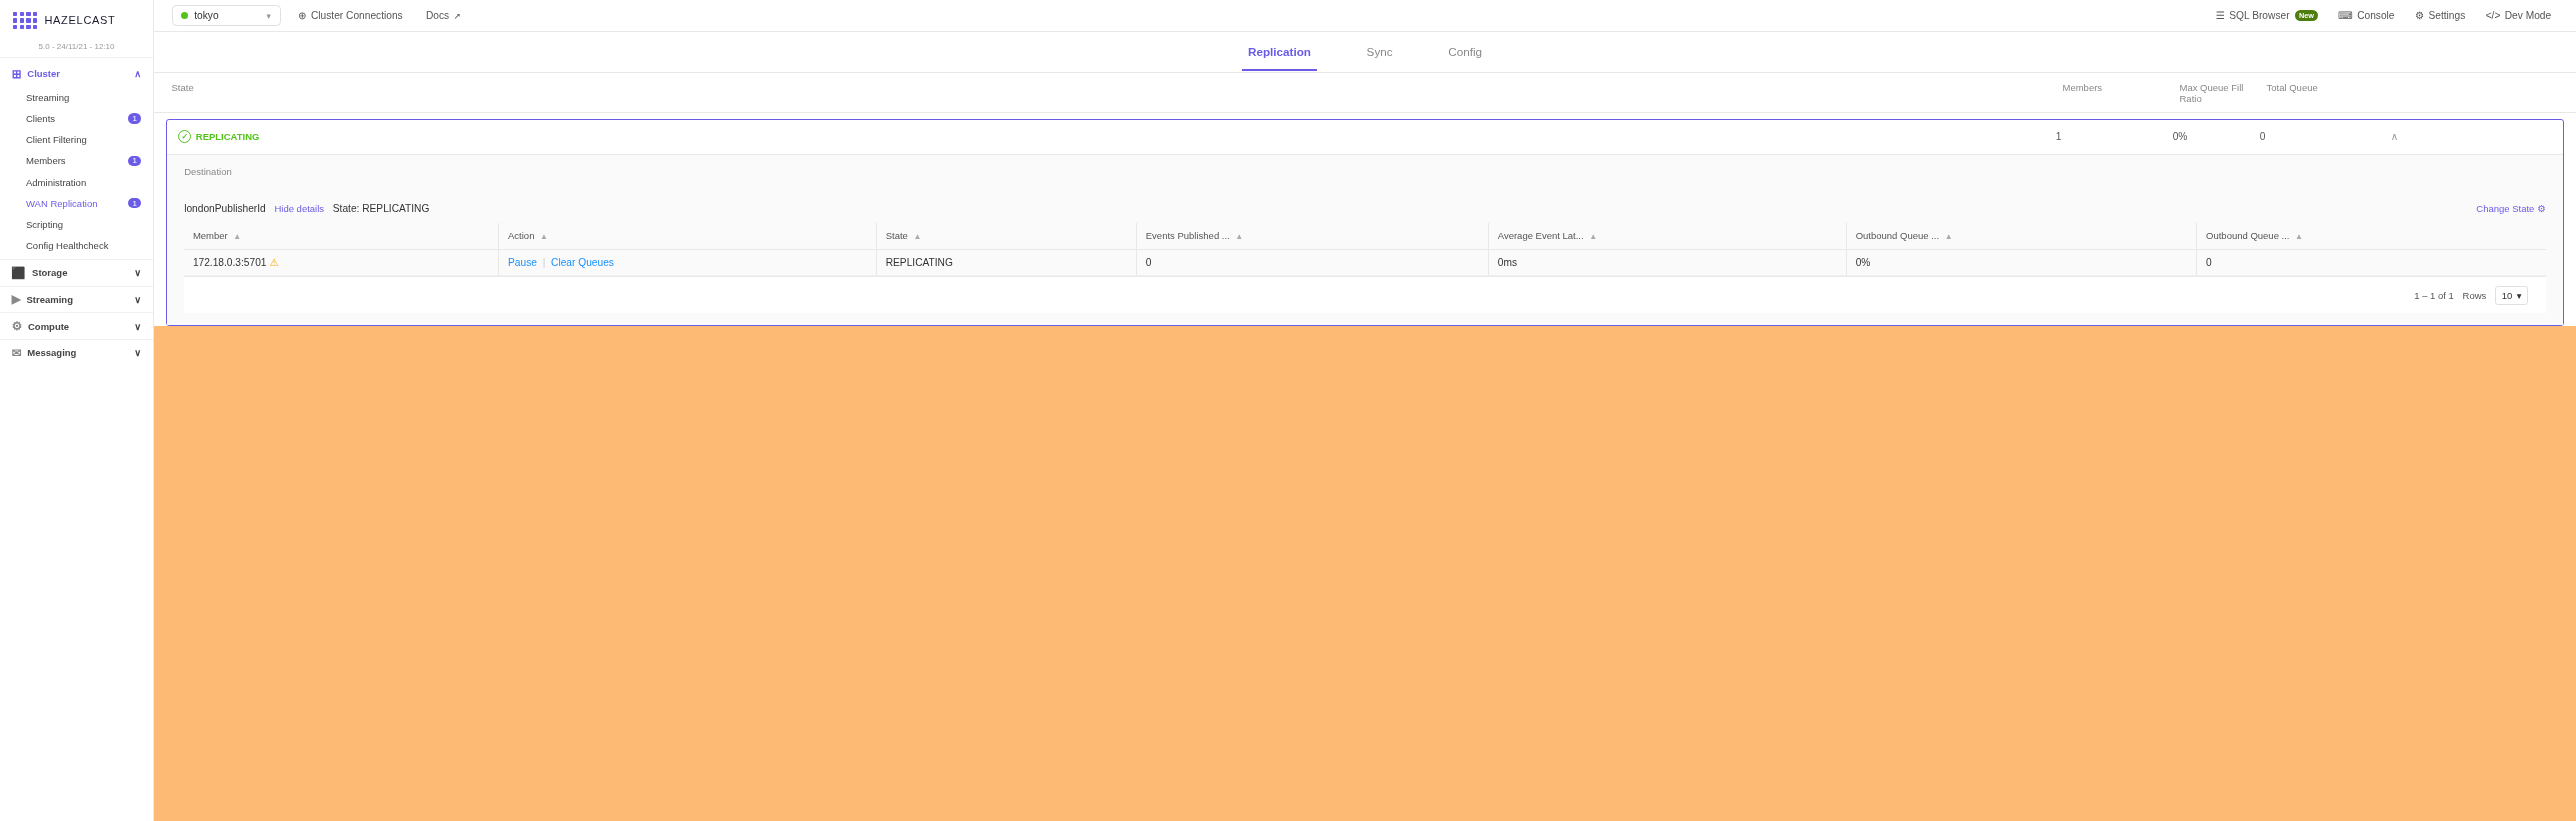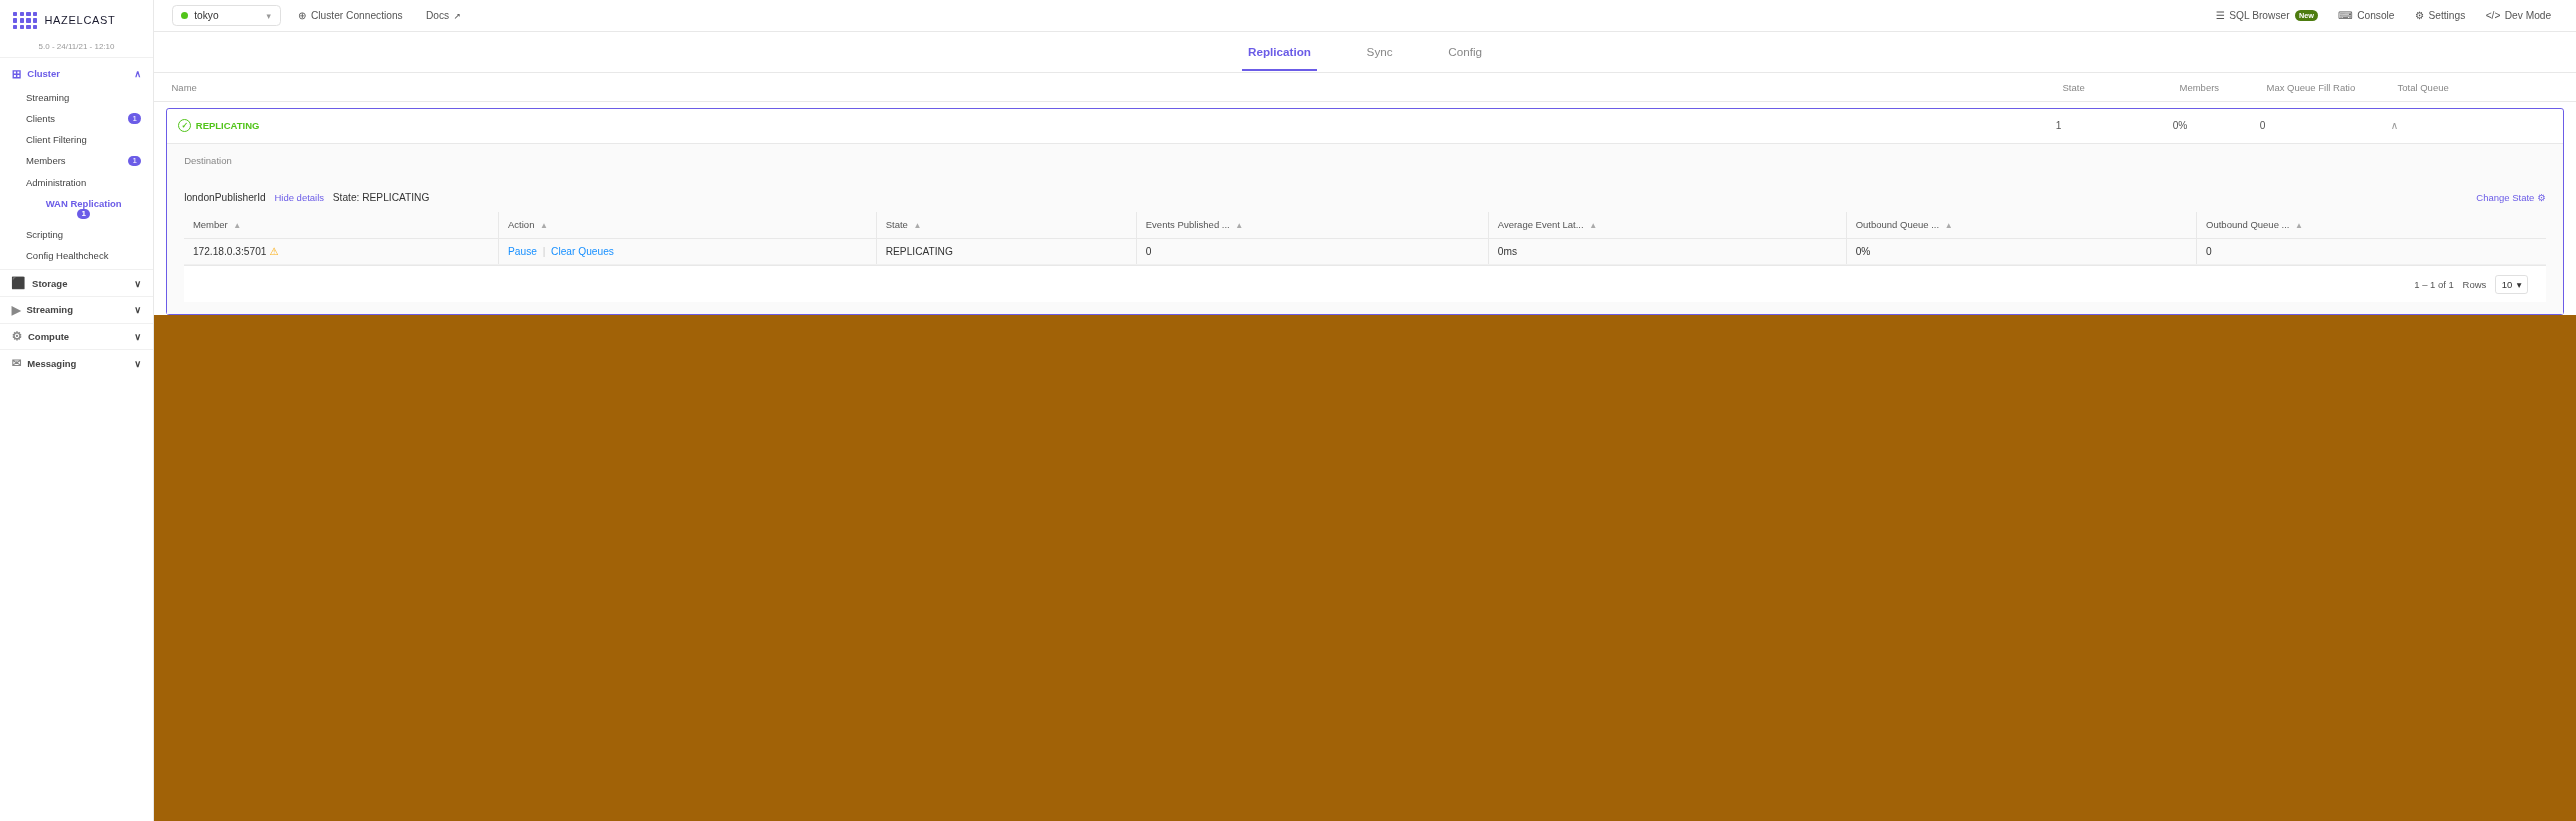--- a/index.html
+++ b/index.html
@@ -10,42 +10,42 @@
     .sidebar-logo { padding: 11.7px 13px; display: flex; align-items: center; gap: 7.3px; }
     .logo-grid { display: grid; grid-template-columns: repeat(4,4.4px); gap: 2.2px; }
     .logo-dot { width: 4.4px; height: 4.4px; background: #6b5ce7; border-radius: 0.7px; }
     .logo-text { font-size: 11px; font-weight: 400; color: #1a1a2e; letter-spacing: 0.7px; }
     .sidebar-version { font-size: 8px; color: #999; text-align: center; padding: 1.5px 0 5.8px; border-bottom: 0.7px solid #f0f0f0; }
 
     .sidebar-section { padding: 2.9px 0; }
     .sidebar-group-header { display: flex; align-items: center; justify-content: space-between; padding: 5.8px 11.7px; cursor: pointer; color: #6b5ce7; font-weight: 600; font-size: 9.5px; }
     .sidebar-group-header .group-label { display: flex; align-items: center; gap: 5.8px; }
     .sidebar-item { display: flex; align-items: center; justify-content: space-between; padding: 5.1px 11.7px 5.1px 26px; cursor: pointer; color: #444; font-size: 9.5px; }
-    .sidebar-item.active { color: #6b5ce7; font-weight: 700; flex-direction: column; }
+    .sidebar-item.active { color: #6b5ce7; font-weight: 400; }
     .badge { background: #6b5ce7; color: white; border-radius: 7.3px; padding: 0.7px 4.4px; font-size: 8px; min-width: 13px; text-align: center; }
 
     .sidebar-bottom-group { border-top: 0.7px solid #f0f0f0; }
 
     
     .main { flex: 1; display: flex; flex-direction: column; overflow: hidden; }
 
     
     .topbar { background: #fff; border-bottom: 0.7px solid #e8e8e8; padding: 0 17.5px; height: 32px; display: flex; align-items: center; gap: 11.7px; }
     .cluster-selector { display: flex; align-items: center; gap: 5.8px; border: 0.7px solid #e0e0e0; border-radius: 4.4px; padding: 4.4px 8.7px; cursor: pointer; min-width: 109px; }
     .cluster-dot { width: 7.3px; height: 7.3px; background: #52c41a; border-radius: 50%; }
     .cluster-name { font-size: 10.2px; color: #333; flex: 1; }
     .chevron-down { color: #999; font-size: 8.7px; }
     .topbar-btn { display: flex; align-items: center; gap: 4.4px; color: #555; font-size: 10.2px; cursor: pointer; padding: 4.4px 5.8px; border-radius: 2.9px; }
     .topbar-spacer { flex: 1; }
     .topbar-actions { display: flex; align-items: center; gap: 5.8px; }
     .topbar-action-btn { display: flex; align-items: center; gap: 4.4px; color: #555; font-size: 10.2px; cursor: pointer; padding: 4.4px 7.3px; border-radius: 2.9px; border: none; background: none; }
     .new-badge { background: #4d7c0f; color: white; font-size: 7.3px; padding: 0.7px 3.6px; border-radius: 5.8px; font-weight: 600; margin-left: 1.5px; }
 
     
-    .content { flex: 1; overflow-y: auto; padding: 0; background: #a16207; }
+    .content { flex: 1; overflow-y: auto; padding: 0; background: #fdba74; }
 
     
     .tabs-bar { background: #fff; display: flex; align-items: center; justify-content: center; gap: 44px; border-bottom: 0.7px solid #e8e8e8; padding: 0 17.5px; height: 41px; }
     .tab { font-size: 11.7px; color: #888; cursor: pointer; padding: 11.7px 5.8px; border-bottom: 2.2px solid transparent; }
     .tab.active { color: #6b5ce7; font-weight: 600; border-bottom: 2.2px solid #6b5ce7; }
 
     
     .table-container { padding: 0; background: #fff; margin: 0; }
     .table-header { display: grid; grid-template-columns: 1fr 117px 87px 131px 117px 44px; padding: 8.7px 17.5px; border-bottom: 0.7px solid #e8e8e8; color: #888; font-size: 9.5px; font-weight: 500; }
 
@@ -237,21 +237,20 @@
         <span>Sync</span>
       </div>
       <div class="tab">
         <span>Config</span>
       </div>
     </div>
 
     <div class="table-container">
 
       <div class="table-header">
-        <span>Name</span>
         <span>State</span>
         <span>Members</span>
         <span>Max Queue Fill Ratio</span>
         <span>Total Queue</span>
         <span></span>
       </div>
 
       <div class="wan-rep-row">
         <div class="wan-rep-row-header">
           <div class="state-badge">

